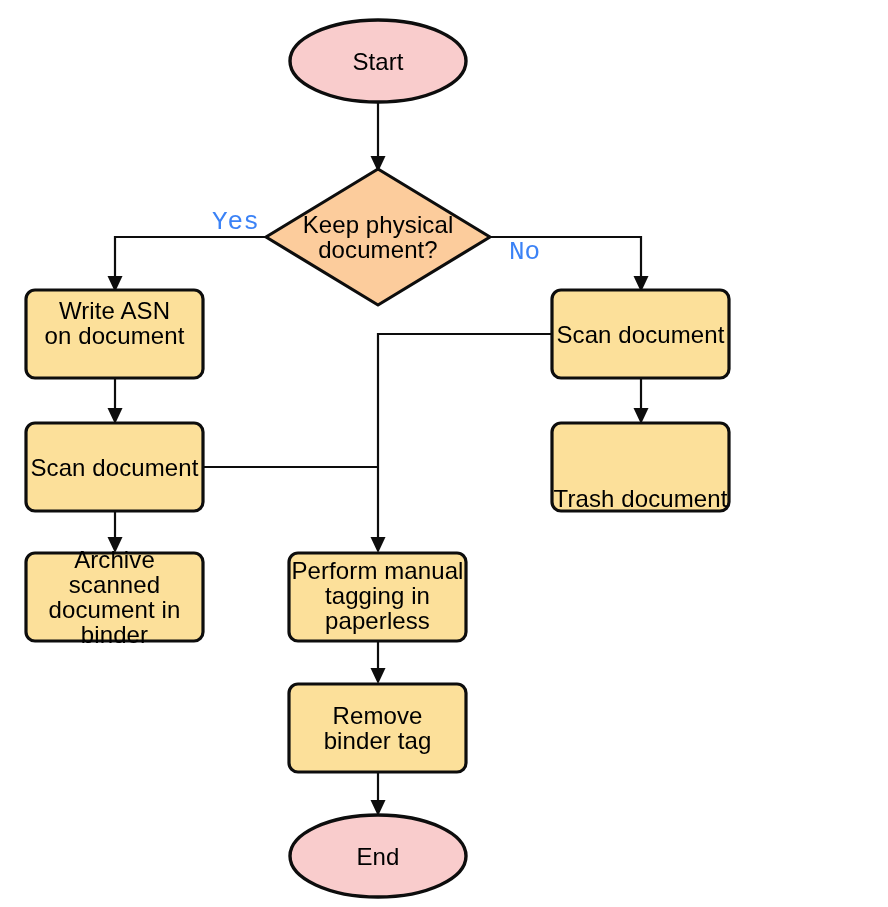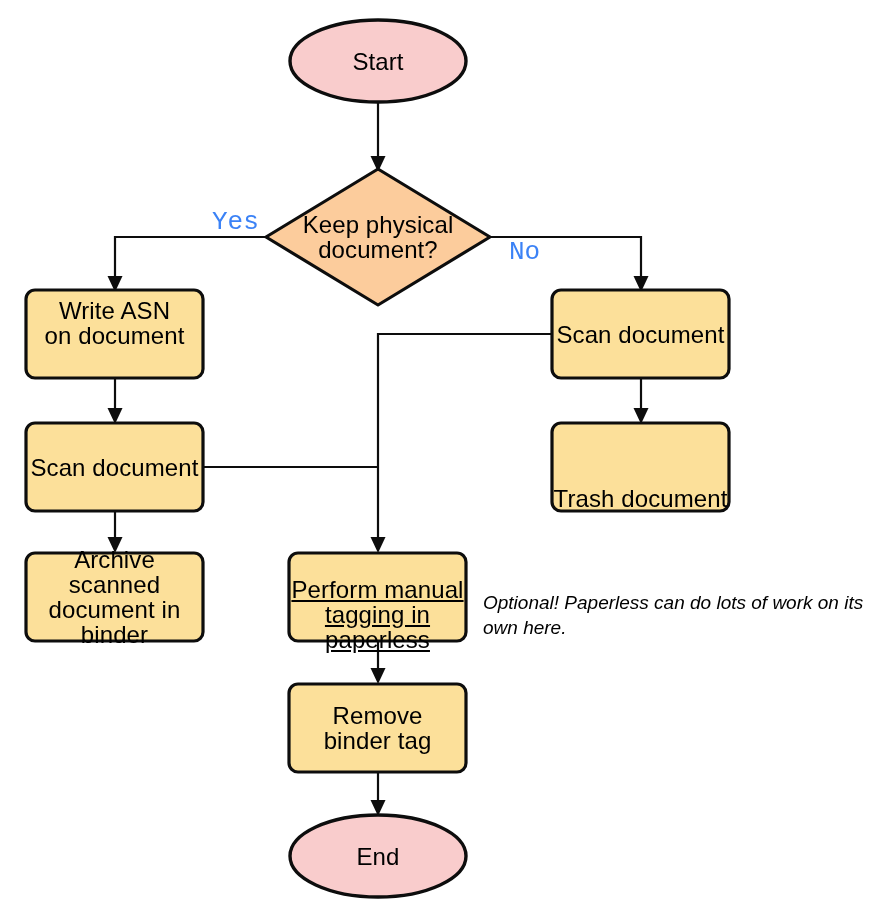--- a/index.html
+++ b/index.html
@@ -172,28 +172,27 @@
   <div class="node-text" style="left:27px; top:424px; width:175px; height:86px;">Scan document</div>
 
   <div class="node-text" style="left:27px; top:554px; width:175px; height:86px;">Archive scanned
 document in
 binder</div>
 
   <div class="node-text" style="left:553px; top:291px; width:175px; height:86px;">Scan document</div>
 
   <div class="node-text" style="left:553px; top:424px; width:175px; height:86px;margin-top:31px;">Trash document</div>
 
-  <div class="node-text" style="left:290px; top:573px; width:175px; height:82px;text-decoration:underline;">Perform manual
+  <div class="node-text" style="left:290px; top:554px; width:175px; height:82px;">Perform manual
 tagging in
 paperless</div>
 
   <div class="node-text" style="left:290px; top:685px; width:175px; height:86px;">Remove
 binder tag</div>
 
   <div class="node-text" style="left:290px; top:815px; width:176px; height:82px;">End</div>
 
   <div class="edge-label" style="left:212px; top:211px;">Yes</div>
 
   <div class="edge-label" style="left:509px; top:211px;margin-top:30px;">No</div>
 
-  <div class="side-note" style="left:483px; top:590px;">Optional! Paperless can do lots of work on its own here.</div>
 
 </div>
 
 </body></html>

